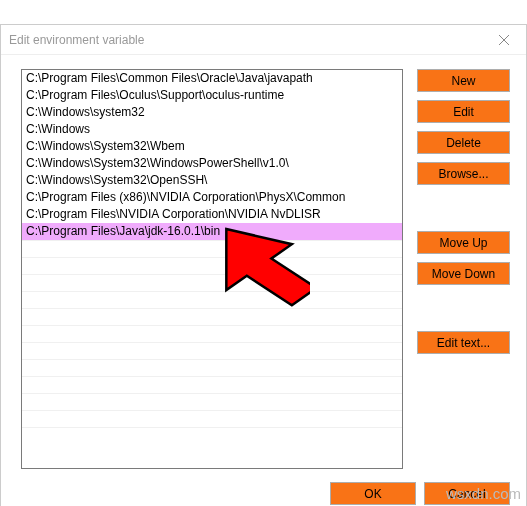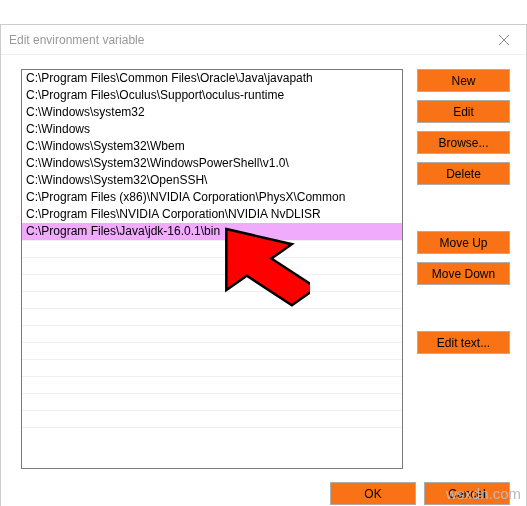--- a/index.html
+++ b/index.html
@@ -157,22 +157,22 @@
         <div class="row empty"></div>
         <div class="row empty"></div>
         <div class="row empty"></div>
         <div class="row empty"></div>
       </div>
     </div>
 
     <div class="button-col">
       <button class="btn">New</button>
       <button class="btn">Edit</button>
+      <button class="btn">Delete</button>
       <button class="btn">Browse...</button>
-      <button class="btn">Delete</button>
       <div class="spacer"></div>
       <button class="btn">Move Up</button>
       <button class="btn">Move Down</button>
       <div class="spacer-lg"></div>
       <button class="btn">Edit text...</button>
     </div>
   </div>
 
   <div class="footer">
     <button class="btn">OK</button>

